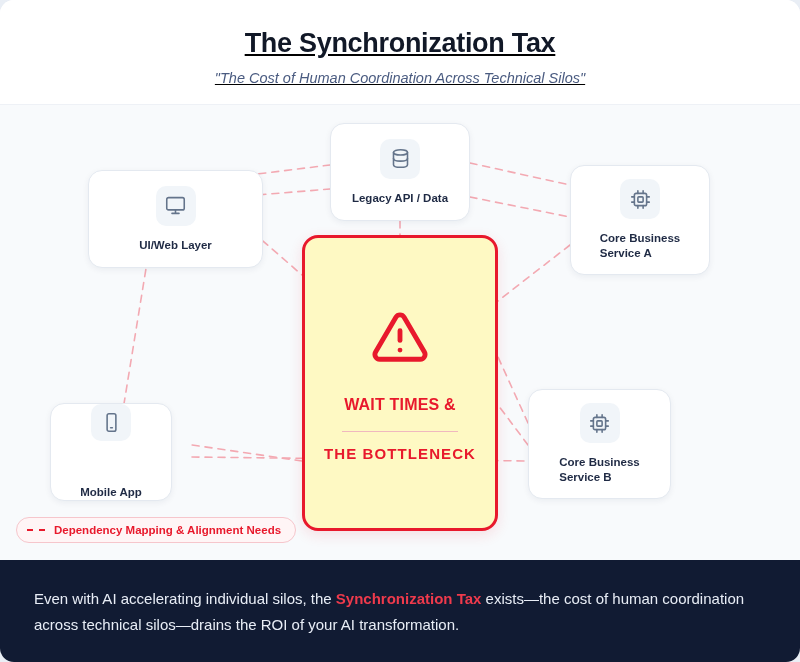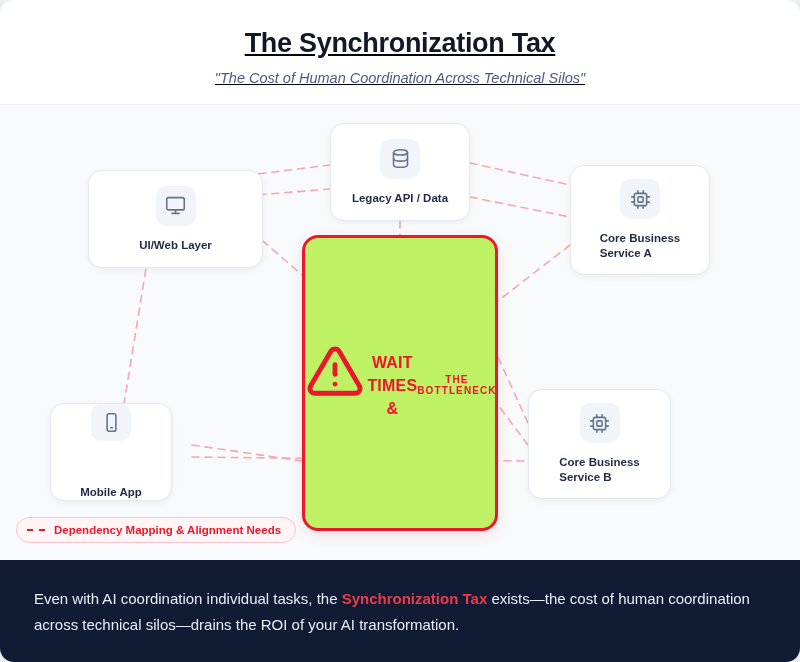--- a/index.html
+++ b/index.html
@@ -96,48 +96,48 @@
   #node-legacy  { left: 330px; top: 18px;  width: 140px; height: 98px; }
   #node-svc-a   { left: 570px; top: 60px;  width: 140px; height: 110px; }
   #node-mobile  { left: 50px;  top: 298px; width: 122px; height: 98px; gap: 32px; }
   #node-svc-b   { left: 528px; top: 284px; width: 143px; height: 110px; }
 
   
   #bottleneck {
     position: absolute;
     left: 302px; top: 130px;
     width: 196px; height: 296px;
-    background: #bef264;
+    background: #fef9c3;
     border: 3px solid #e8192c;
     border-radius: 16px;
     box-shadow: 0 4px 14px rgba(232, 25, 44, 0.12);
     box-sizing: border-box;
     display: flex;
-    flex-direction: row;
+    flex-direction: column;
     align-items: center;
     justify-content: center;
     padding-top: 4px;
   }
   #bottleneck .warn { margin-bottom: 22px; }
   .bn-title {
     font-size: 16px;
     font-weight: bold;
     color: #e8192c;
     text-align: center;
     line-height: 23px;
     letter-spacing: 0.2px;
   }
   .bn-divider {
     width: 116px;
     height: 1px;
     background: #f0b8bf;
     margin: 15px 0 13px 0;
   }
   .bn-sub {
-    font-size: 10px;
+    font-size: 15px;
     font-weight: bold;
     letter-spacing: 1.1px;
     color: #e8192c;
     text-align: center;
   }
 
   
   .legend {
     position: absolute;
     left: 16px; top: 412px;
@@ -292,17 +292,17 @@
     </div>
 
     <div class="legend">
       <span class="dash"></span>
       <span class="txt">Dependency Mapping &amp; Alignment Needs</span>
     </div>
   </div>
 
   <div class="footer">
     <p>
-      <span>Even with AI coordination individual tasks, the </span><span class="hl">Synchronization Tax</span><span> exists—the cost of human coordination across technical silos—drains the ROI of your AI transformation.</span>
+      <span>Even with AI accelerating individual silos, the </span><span class="hl">Synchronization Tax</span><span> exists—the cost of human coordination across technical silos—drains the ROI of your AI transformation.</span>
     </p>
   </div>
 
 </div>
 
 </body></html>

